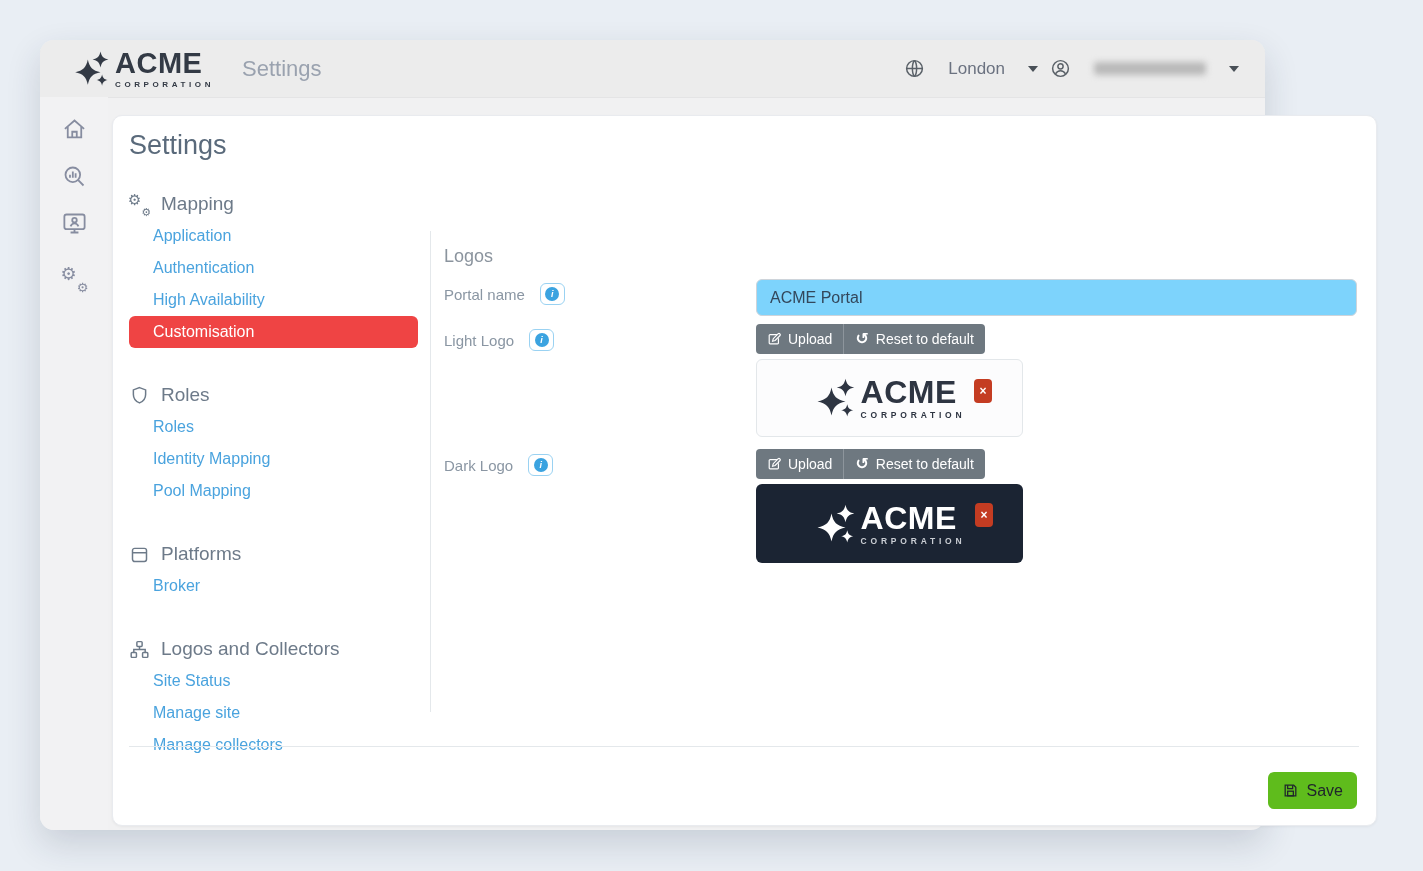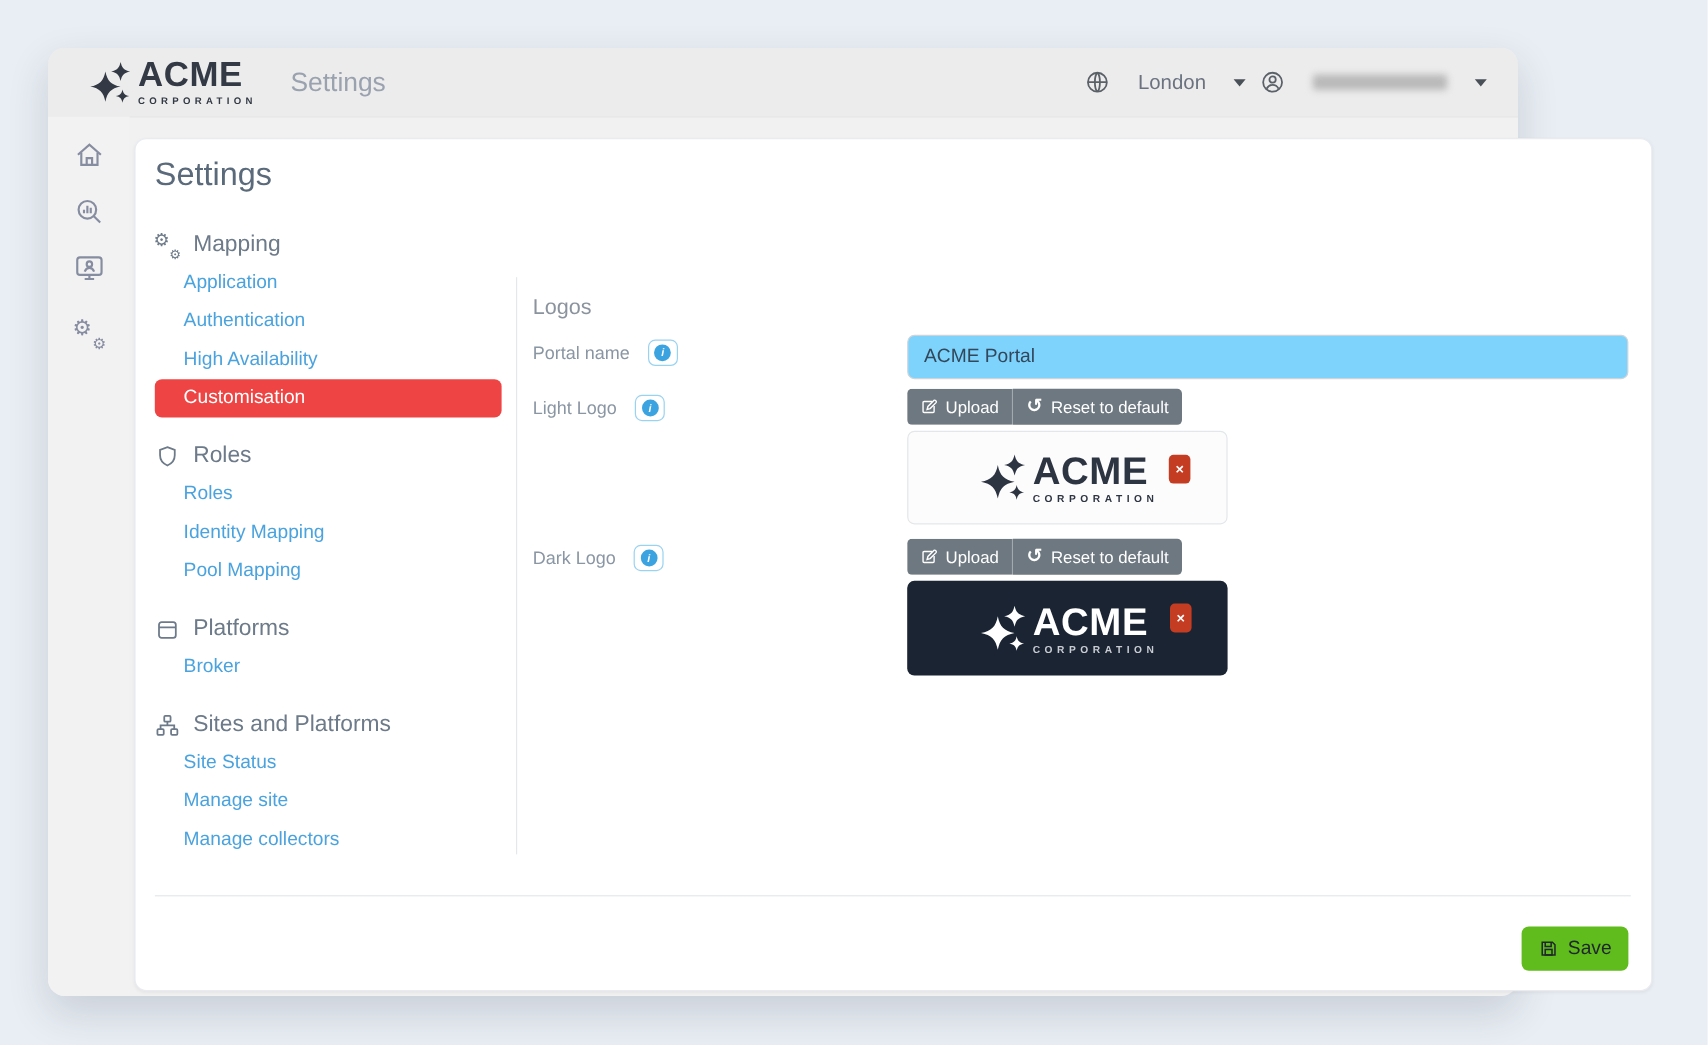--- a/index.html
+++ b/index.html
@@ -49,21 +49,21 @@
   .side-icon.gear-pair { margin-top:8px; }
   
   .card {
     position:absolute; left:72px; top:75px; width:1265px; height:711px;
     background:#fff; border-radius:10px; border:1px solid #e9ebef;
     box-shadow:0 1px 3px rgba(0,0,0,.05);
   }
   .card-title { position:absolute; left:16px; top:14px; font-size:27px; font-weight:500; color:#5a6a7b; }
   
   .settings-nav { position:absolute; left:16px; top:72px; width:289px; }
-  .nav-section { margin-top:16px; }
+  .nav-section { margin-top:31px; }
   .nav-section:first-child { margin-top:0; }
   .nav-section-title { height:32px; display:flex; align-items:center; gap:11px; font-size:19px; color:#6d7a89; }
   .nav-section-title .s-icon { width:21px; height:21px; color:#6d7a89; display:flex; align-items:center; justify-content:center; position:relative; }
   .nav-section-title .s-icon svg { width:100%; height:100%; }
   .nav-section-title .gp1 { position:absolute; left:-1px; top:-3px; font-size:15px; }
   .nav-section-title .gp2 { position:absolute; right:-1px; bottom:-4px; font-size:11px; }
   .nav-item { height:32px; display:flex; align-items:center; padding-left:24px; font-size:16px; color:#4aa3de; border-radius:6px; cursor:pointer; }
   .nav-item.active { background:#ef4444; color:#ffffff; }
   .vdivider { position:absolute; left:317px; top:115px; width:1px; height:481px; background:#e4e8eb; }
   
@@ -246,21 +246,21 @@
       <div class="nav-section">
         <div class="nav-section-title">
           <span class="s-icon">
             <svg viewBox="0 0 24 24" fill="none" stroke="currentColor" stroke-width="1.7">
               <rect x="9" y="3" width="6" height="5.5" rx="1"></rect>
               <rect x="2.5" y="15.5" width="6" height="5.5" rx="1"></rect>
               <rect x="15.5" y="15.5" width="6" height="5.5" rx="1"></rect>
               <path d="M12 8.5v3.5M5.5 15.5V12h13v3.5"></path>
             </svg>
           </span>
-          <span>Sites and Platforms</span>
+          <span>Logos and Collectors</span>
         </div>
         <div class="nav-item">Site Status</div>
         <div class="nav-item">Manage site</div>
         <div class="nav-item">Manage collectors</div>
       </div>
     </nav>
 
     <div class="vdivider"></div>
 
     <div class="content">

